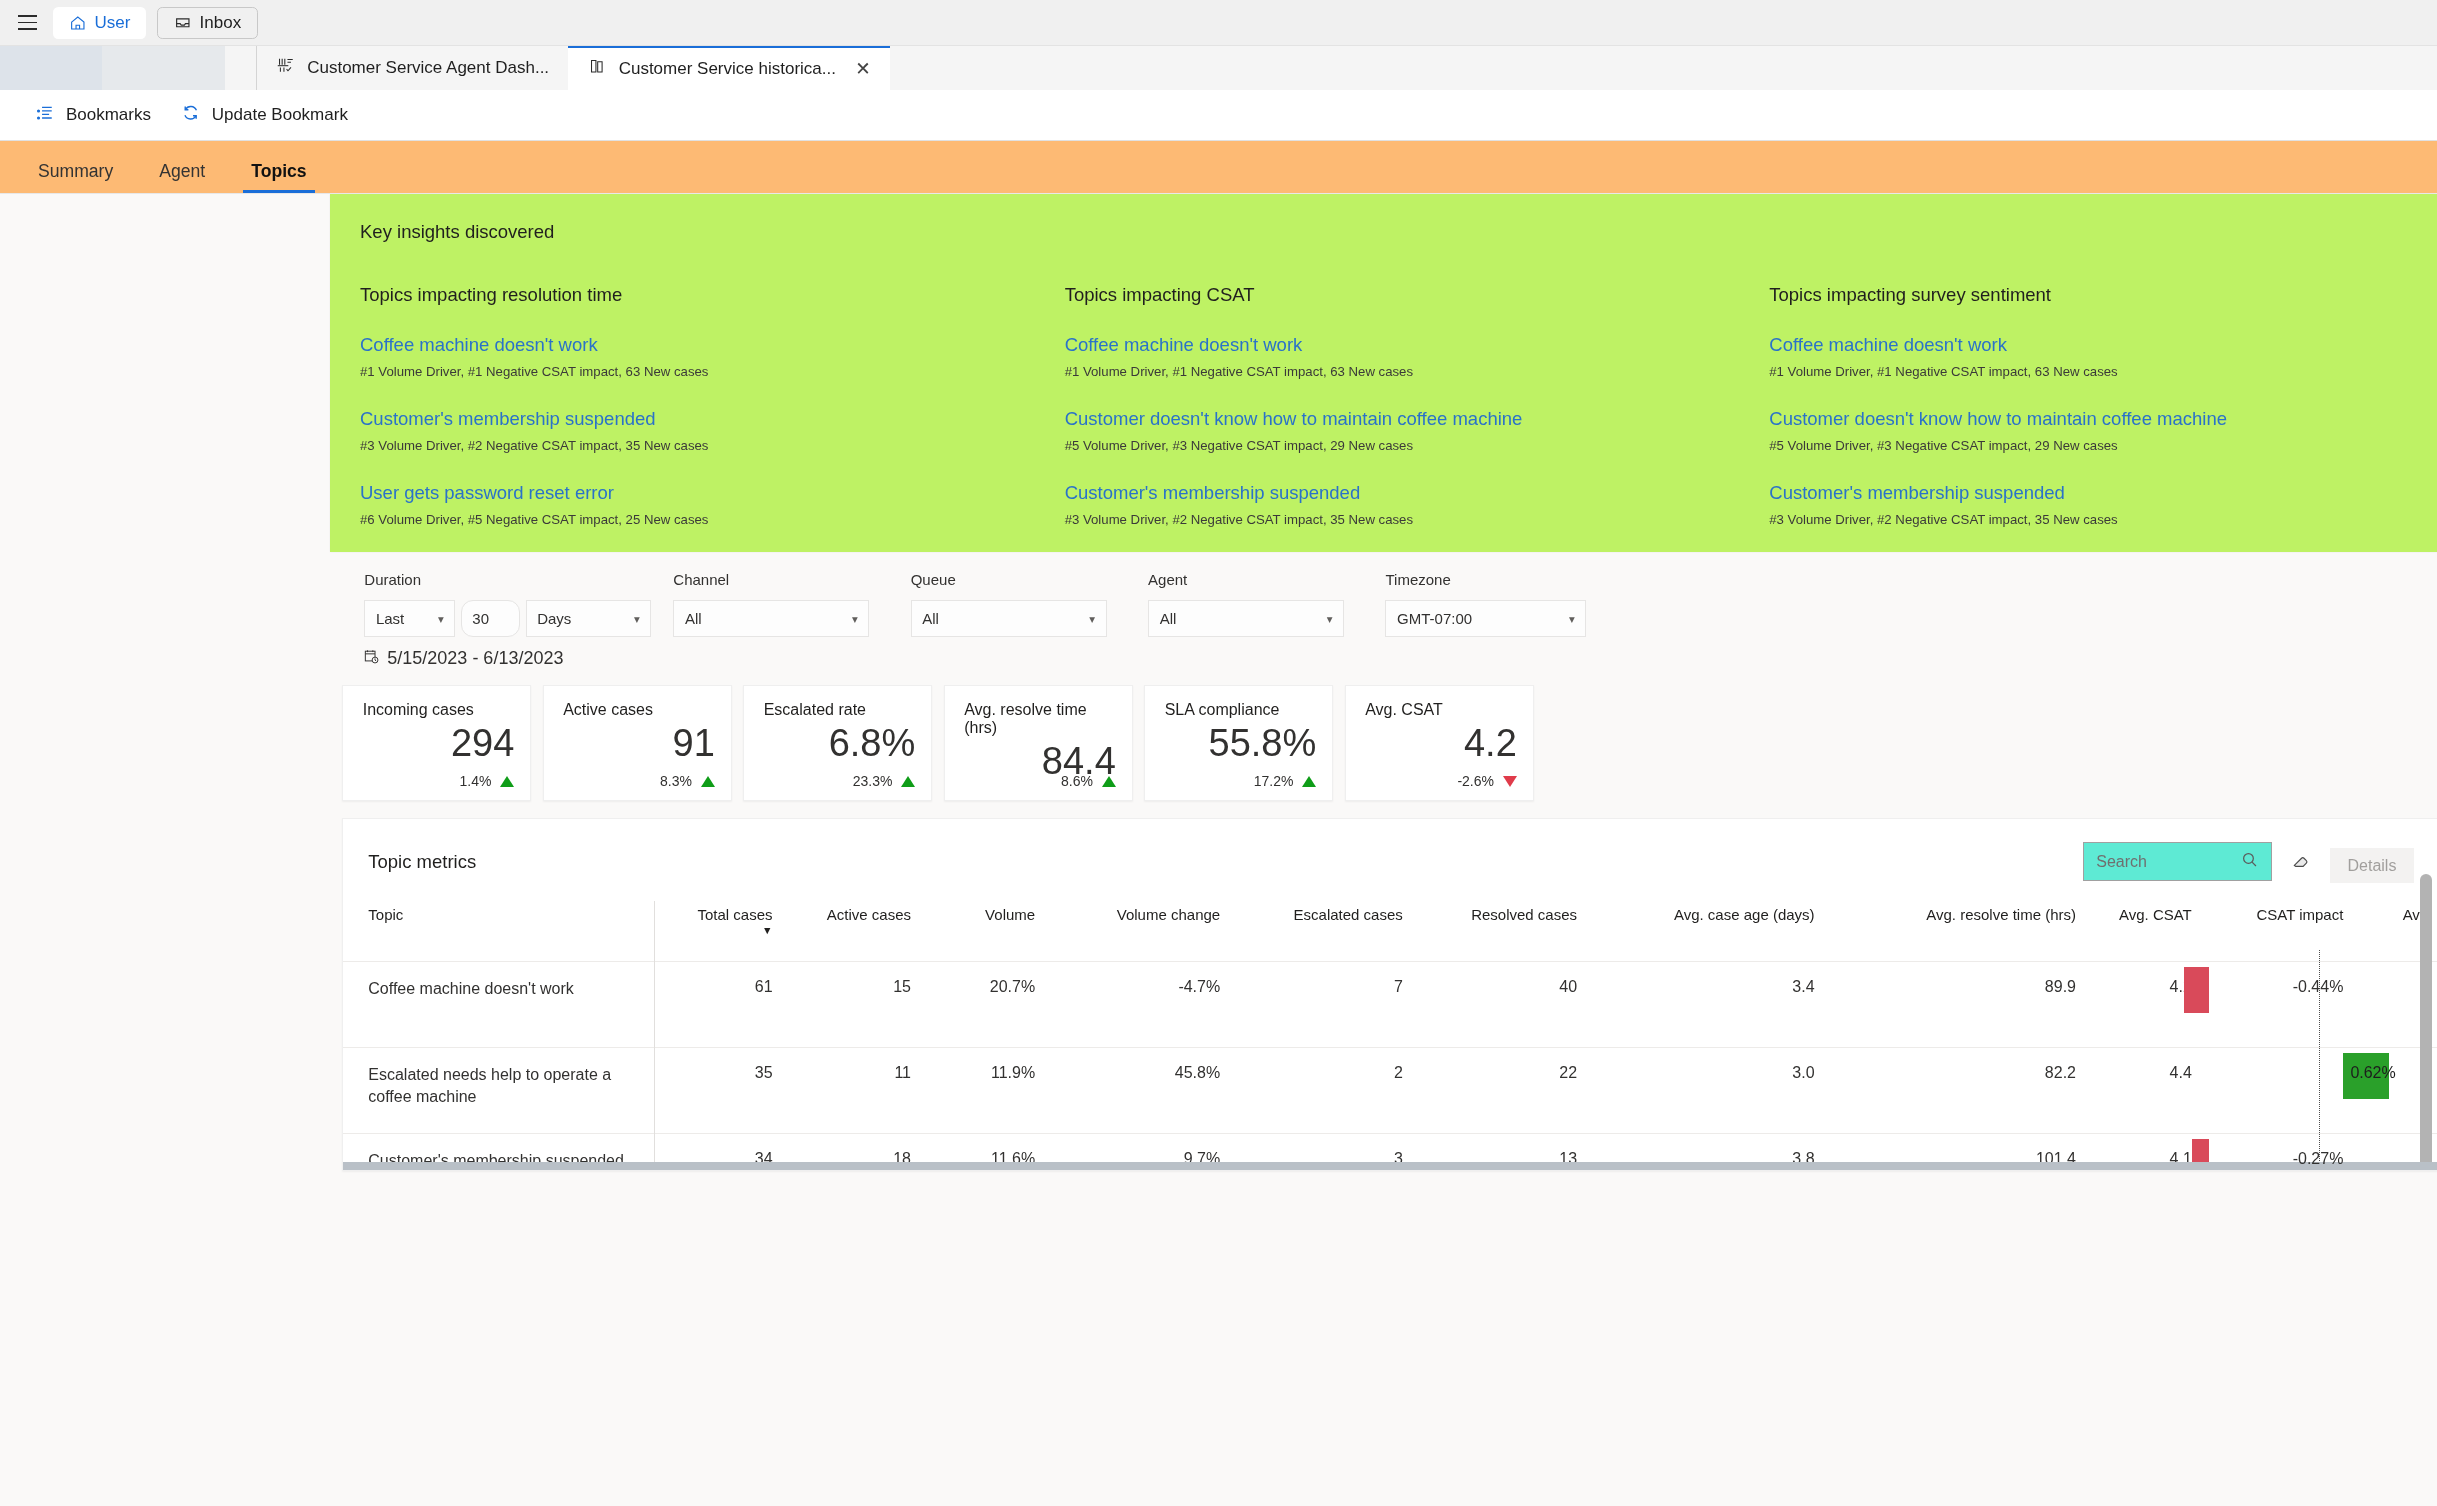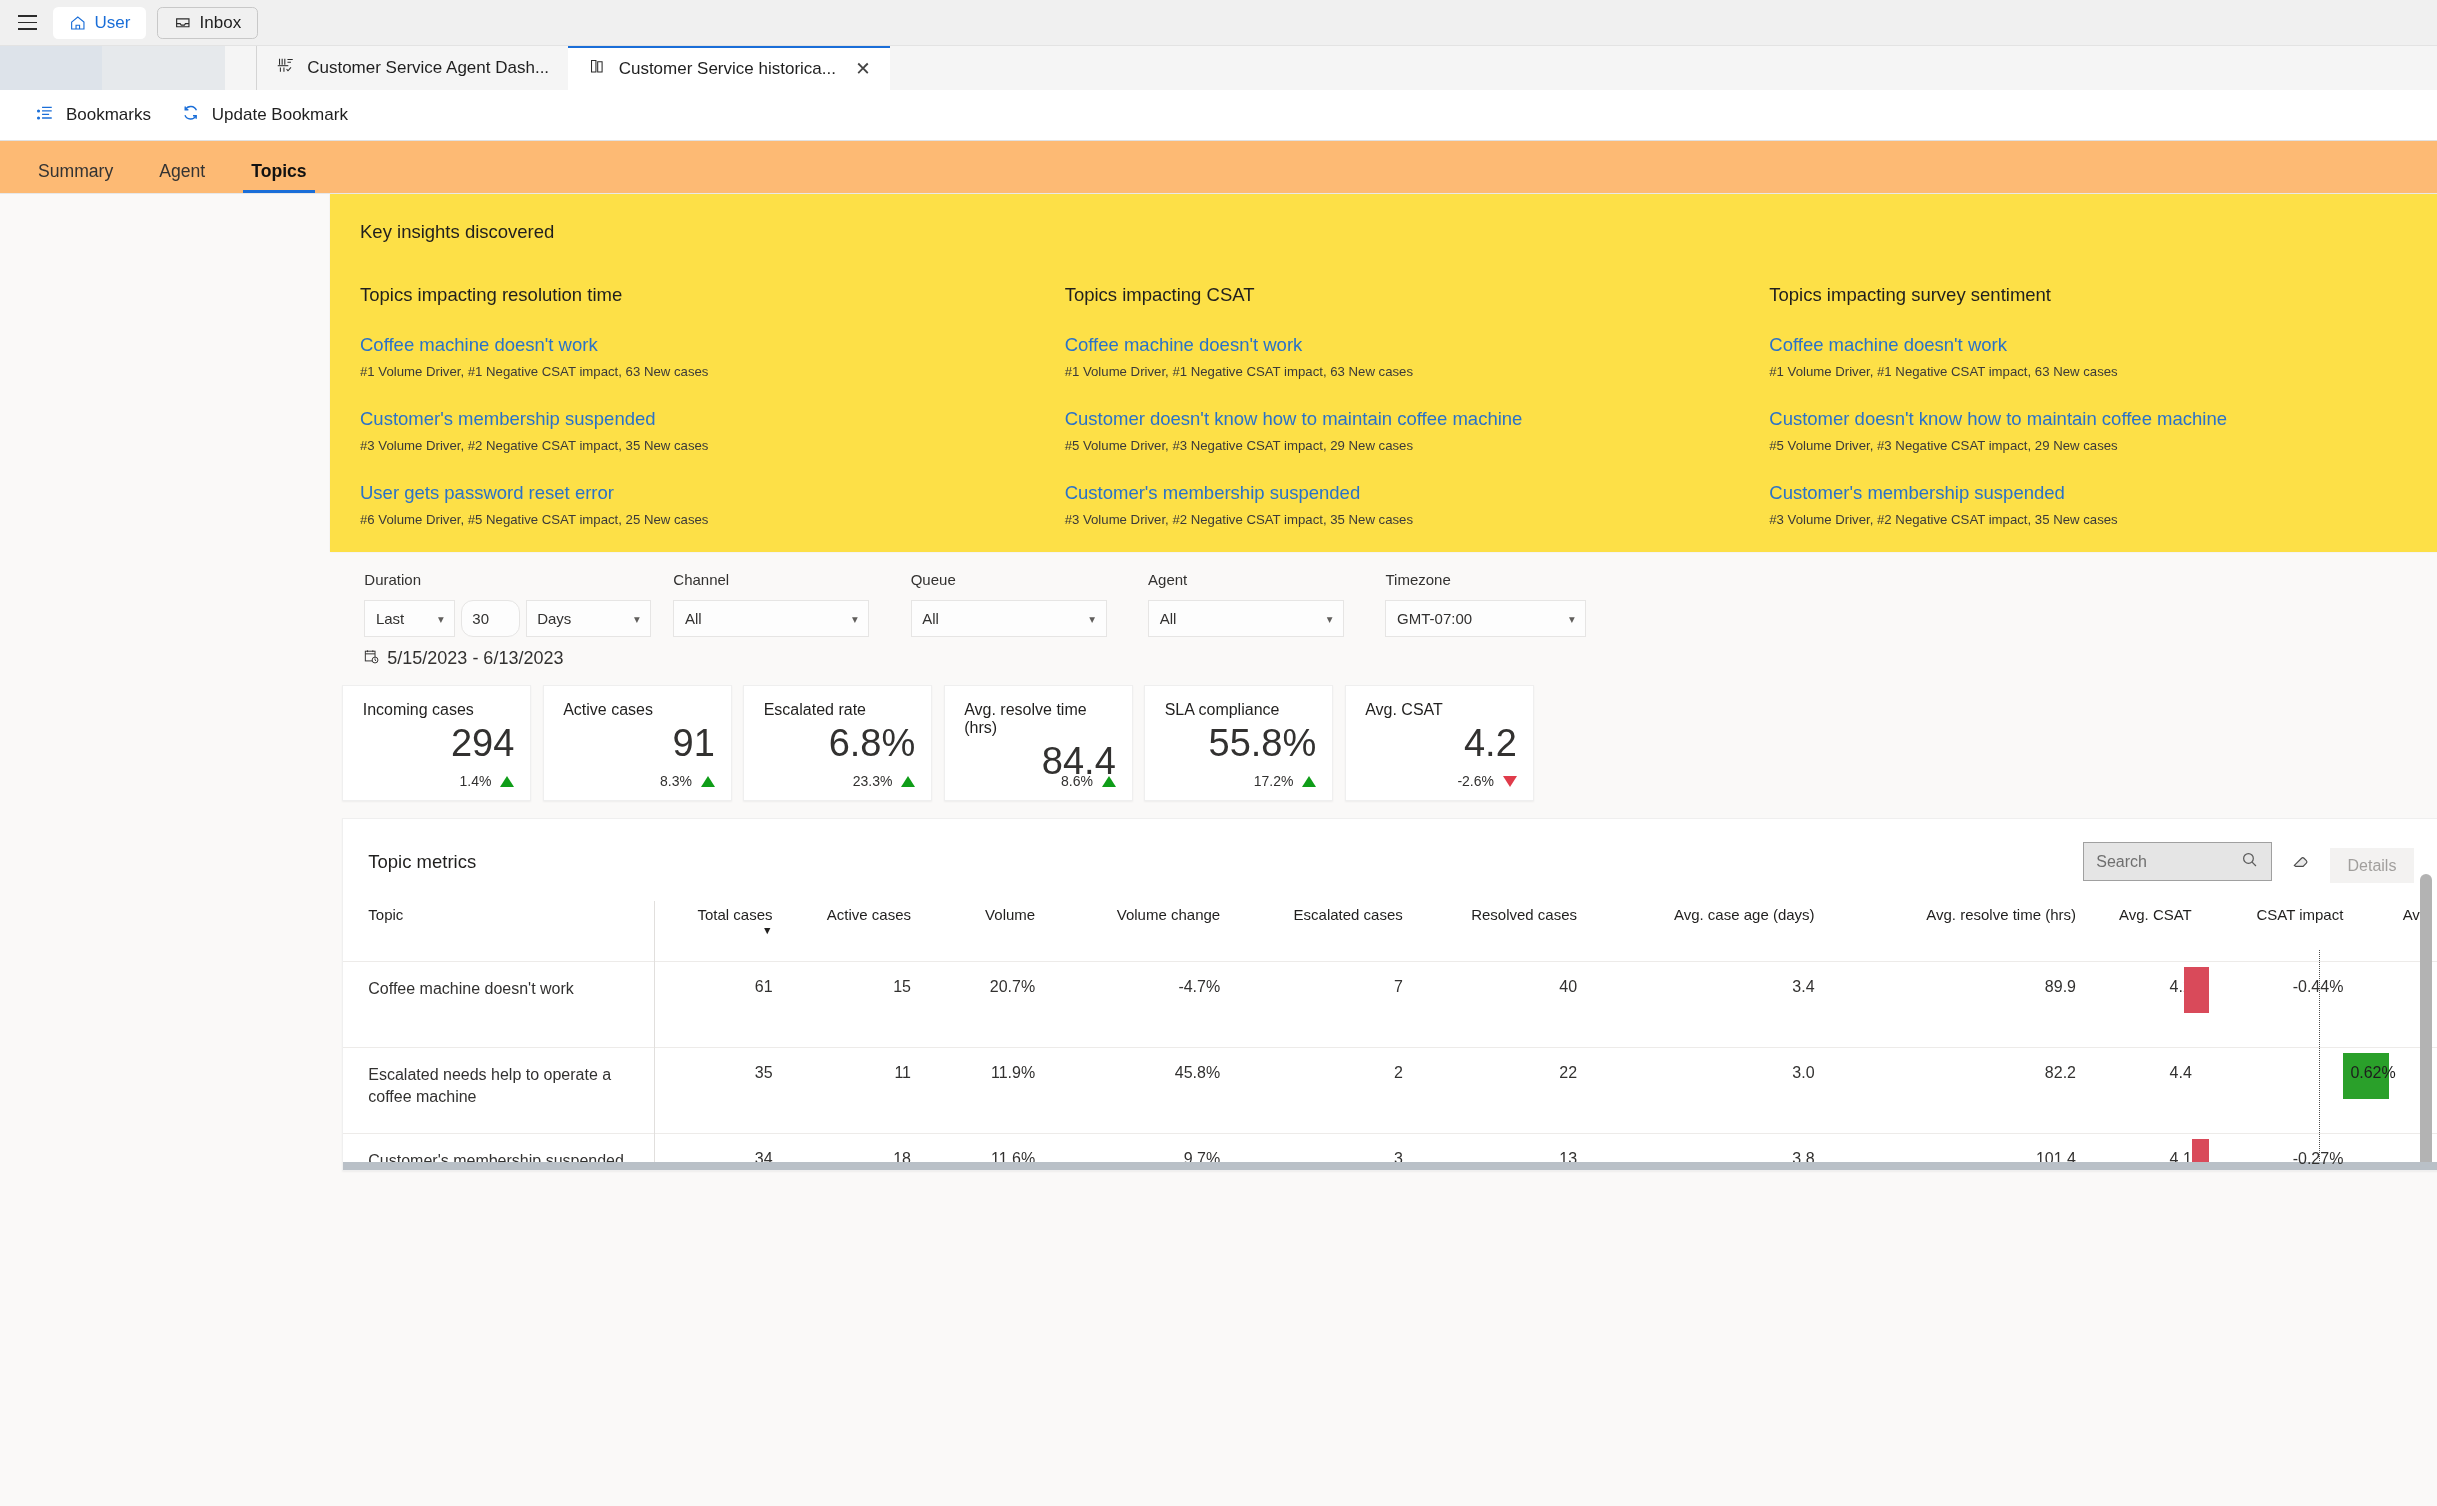--- a/index.html
+++ b/index.html
@@ -110,21 +110,21 @@
   .canvas {
     background: #faf9f8;
     height: calc(1506px - 46px - 44px - 51px - 53px);
     padding-left: 330px;
     overflow: hidden;
     position: relative;
   }
 
   
   .insights {
-    background: #fde047;
+    background: #bef264;
     padding: 26.5px 0 25px 30px;
     box-shadow: 0 0 1.8px rgba(0,0,0,.07);
   }
   .insights-title { font-size: 18.5px; color: #201f1e; margin-bottom: 41px; }
   .insights-cols { display: flex; }
   .insights-col { width: 706px; }
   .insights-col:nth-child(3) { width: 670px; }
   .col-heading { font-size: 18.5px; color: #201f1e; margin-bottom: 28px; }
   .insight-link {
     font-size: 18.5px; color: #2a72c9; cursor: pointer;
@@ -204,21 +204,21 @@
   }
   .metrics-head {
     display: flex; align-items: center;
     padding: 21px 23px 0 25px;
   }
   .metrics-title { font-size: 18.5px; color: #201f1e; }
   .metrics-tools { margin-left: auto; display: flex; align-items: center; gap: 14px; }
   .searchbox {
     width: 189px; height: 39px;
     border: 0.9px solid #a0a0a0;
-    background: #e5e5e5;
+    background: #5eead4;
     display: flex; align-items: center;
     padding: 0 12.3px;
     font-size: 16px; color: #6f6f6f;
   }
   .searchbox .mag { margin-left: auto; }
   .eraser-btn { width: 30px; height: 30px; display:flex; align-items:center; justify-content:center; cursor:pointer; }
   .details-btn {
     height: 35px; padding: 0 17.6px;
     background: #f3f2f1; color: #a19f9d;
     font-size: 16px;

